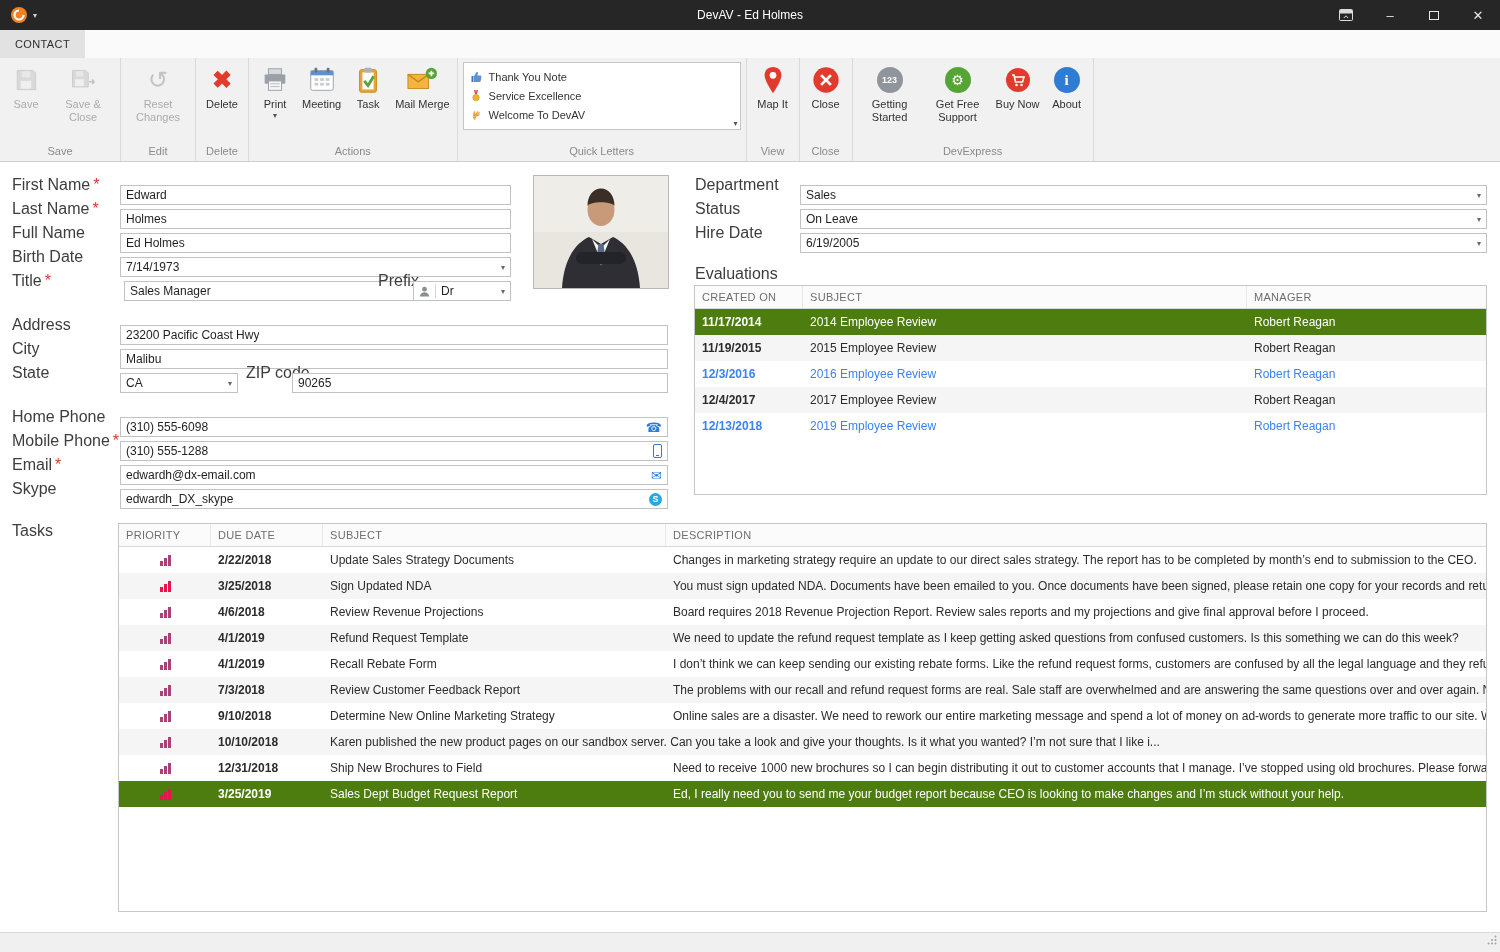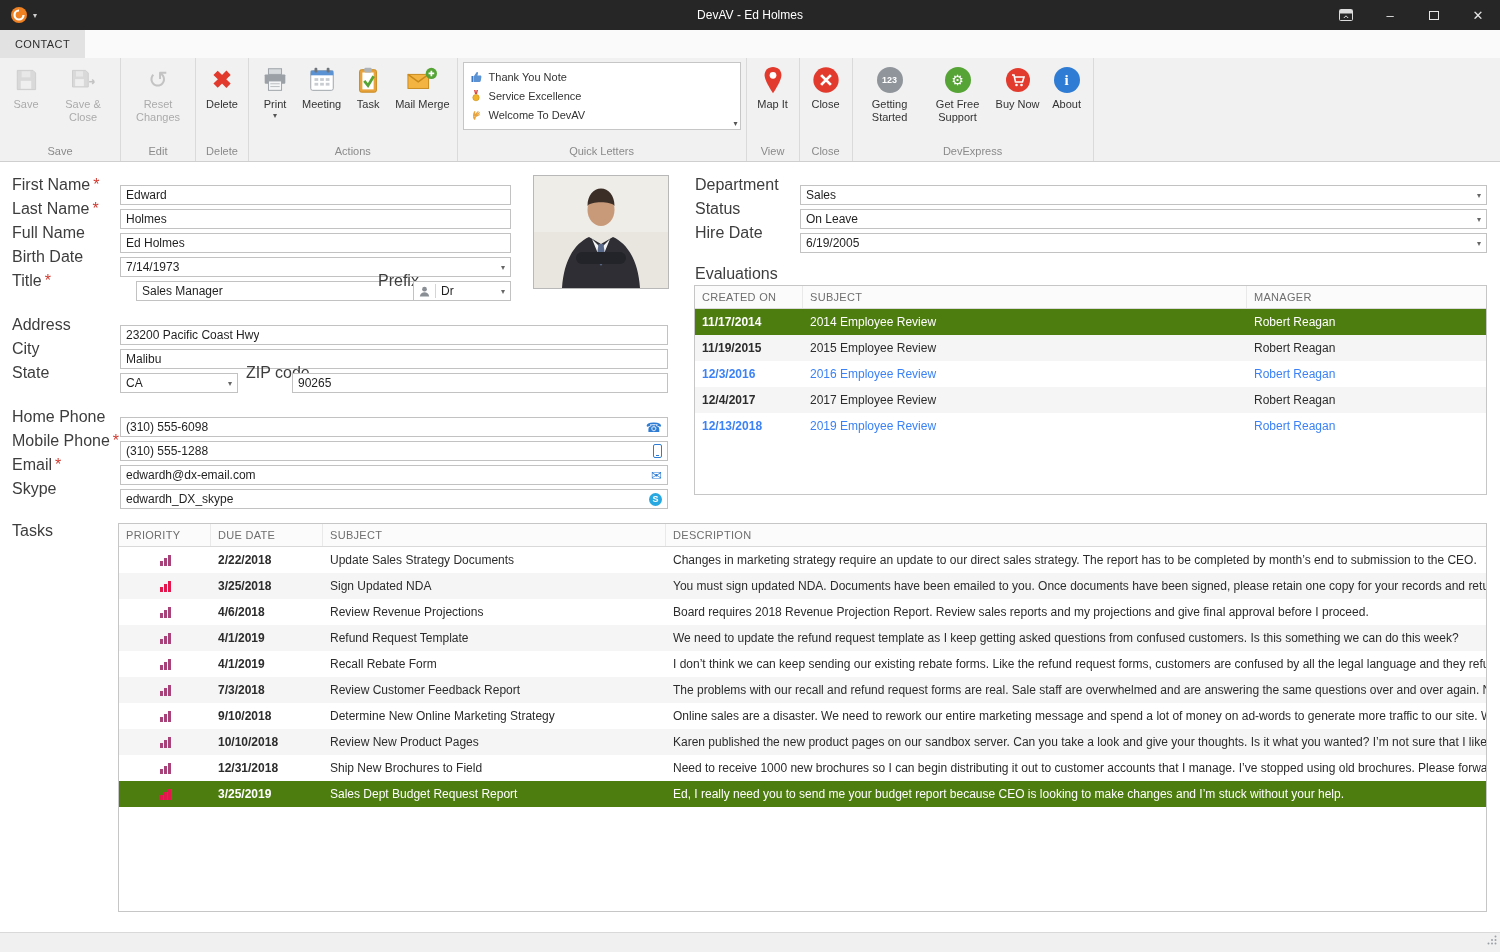--- a/index.html
+++ b/index.html
@@ -354,21 +354,21 @@
         <span class="fv">Ed Holmes</span>
       </div>
 
     <div class="lbl" style="left:12px;top:85px"><span>Birth Date</span></div>
     <div class="fld combo" style="left:120px;top:85px;width:391px">
         <span class="fv">7/14/1973</span>
         <span class="arr">▾</span>
       </div>
 
     <div class="lbl" style="left:12px;top:109px"><span>Title</span><span class="req">*</span></div>
-    <div class="fld" style="left:136px;top:109px;width:300px">
+    <div class="fld" style="left:124px;top:109px;width:300px">
         <span class="fv">Sales Manager</span>
       </div>
     <div class="lbl" style="left:378px;top:109px"><span>Prefix</span></div>
     <div class="fld combo" style="left:413px;top:109px;width:98px">
       <span class="prefix-ico">
           <svg width="11" height="11" viewBox="0 0 11 11">
             <circle cx="5.5" cy="3.2" r="2.4" fill="#8a8f96"></circle>
             <path d="M.8 10.5c.5-3 2.4-4.3 4.7-4.3s4.2 1.3 4.7 4.3z" fill="#8a8f96"></path>
           </svg>
         </span>
@@ -588,21 +588,20 @@
       </div>
       <div class="grow alt">
         <div class="gc t0">
             <span class="prio">
               <i></i>
               <i></i>
               <i></i>
             </span>
           </div>
         <div class="gc t1 bold">10/10/2018</div>
-        <div class="gc t2">Review New Product Pages</div>
         <div class="gc t3">Karen published the new product pages on our sandbox server. Can you take a look and give your thoughts. Is it what you wanted? I’m not sure that I like i...</div>
       </div>
       <div class="grow">
         <div class="gc t0">
             <span class="prio">
               <i></i>
               <i></i>
               <i></i>
             </span>
           </div>

